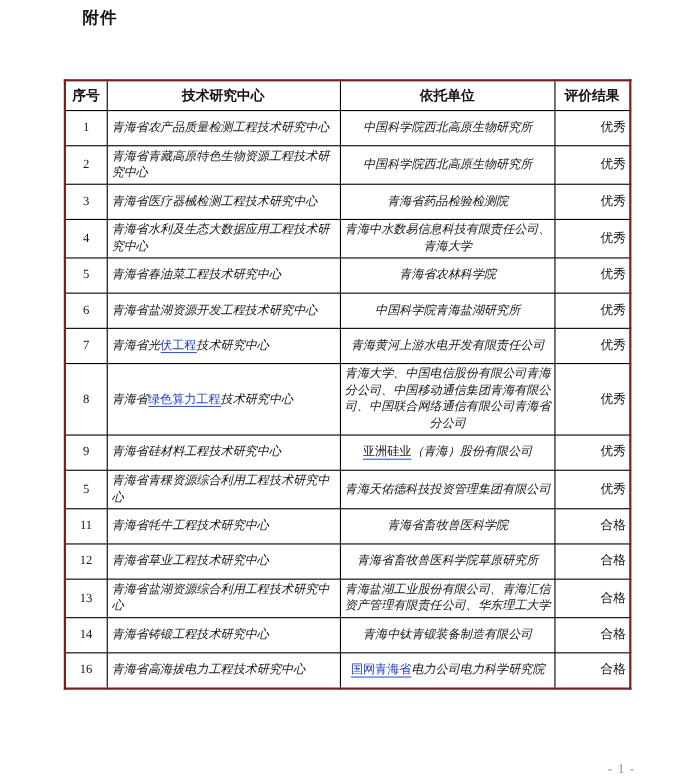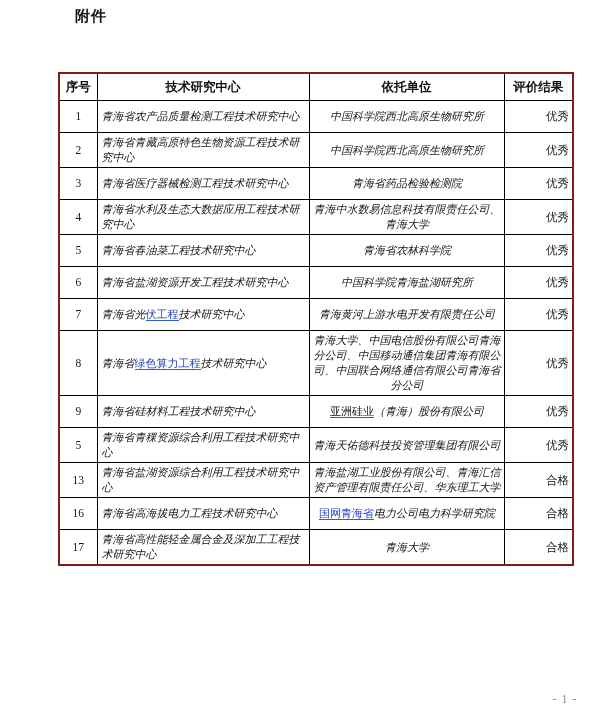--- a/index.html
+++ b/index.html
@@ -130,35 +130,47 @@
           <td class="c-unit"><span class="seg-ul">亚洲硅业</span><span class="seg-plain">（青海）股份有限公司</span></td>
           <td class="c-result">优秀</td>
         </tr>
         <tr>
           <td class="c-no">5</td>
           <td class="c-name"><span class="seg-plain">青海省青稞资源综合利用工程技术研究中心</span></td>
           <td class="c-unit"><span class="seg-plain">青海天佑德科技投资管理集团有限公司</span></td>
           <td class="c-result">优秀</td>
         </tr>
         <tr>
+          <td class="c-no">11</td>
+          <td class="c-name"><span class="seg-plain">青海省牦牛工程技术研究中心</span></td>
+          <td class="c-unit"><span class="seg-plain">青海省畜牧兽医科学院</span></td>
+          <td class="c-result">合格</td>
+        </tr>
+        <tr>
+          <td class="c-no">12</td>
+          <td class="c-name"><span class="seg-plain">青海省草业工程技术研究中心</span></td>
+          <td class="c-unit"><span class="seg-plain">青海省畜牧兽医科学院草原研究所</span></td>
+          <td class="c-result">合格</td>
+        </tr>
+        <tr>
           <td class="c-no">13</td>
           <td class="c-name"><span class="seg-plain">青海省盐湖资源综合利用工程技术研究中心</span></td>
           <td class="c-unit"><span class="seg-plain">青海盐湖工业股份有限公司、青海汇信资产管理有限责任公司、华东理工大学</span></td>
           <td class="c-result">合格</td>
         </tr>
         <tr>
+          <td class="c-no">14</td>
+          <td class="c-name"><span class="seg-plain">青海省铸锻工程技术研究中心</span></td>
+          <td class="c-unit"><span class="seg-plain">青海中钛青锻装备制造有限公司</span></td>
+          <td class="c-result">合格</td>
+        </tr>
+        <tr>
           <td class="c-no">16</td>
           <td class="c-name"><span class="seg-plain">青海省高海拔电力工程技术研究中心</span></td>
           <td class="c-unit"><span class="seg-link">国网青海省</span><span class="seg-plain">电力公司电力科学研究院</span></td>
-          <td class="c-result">合格</td>
-        </tr>
-        <tr>
-          <td class="c-no">17</td>
-          <td class="c-name"><span class="seg-plain">青海省高性能轻金属合金及深加工工程技术研究中心</span></td>
-          <td class="c-unit"><span class="seg-plain">青海大学</span></td>
           <td class="c-result">合格</td>
         </tr>
       </tbody>
   </table>
 
   <div class="page-number">- 1 -</div>
 
 </div>
 
 </body></html>

